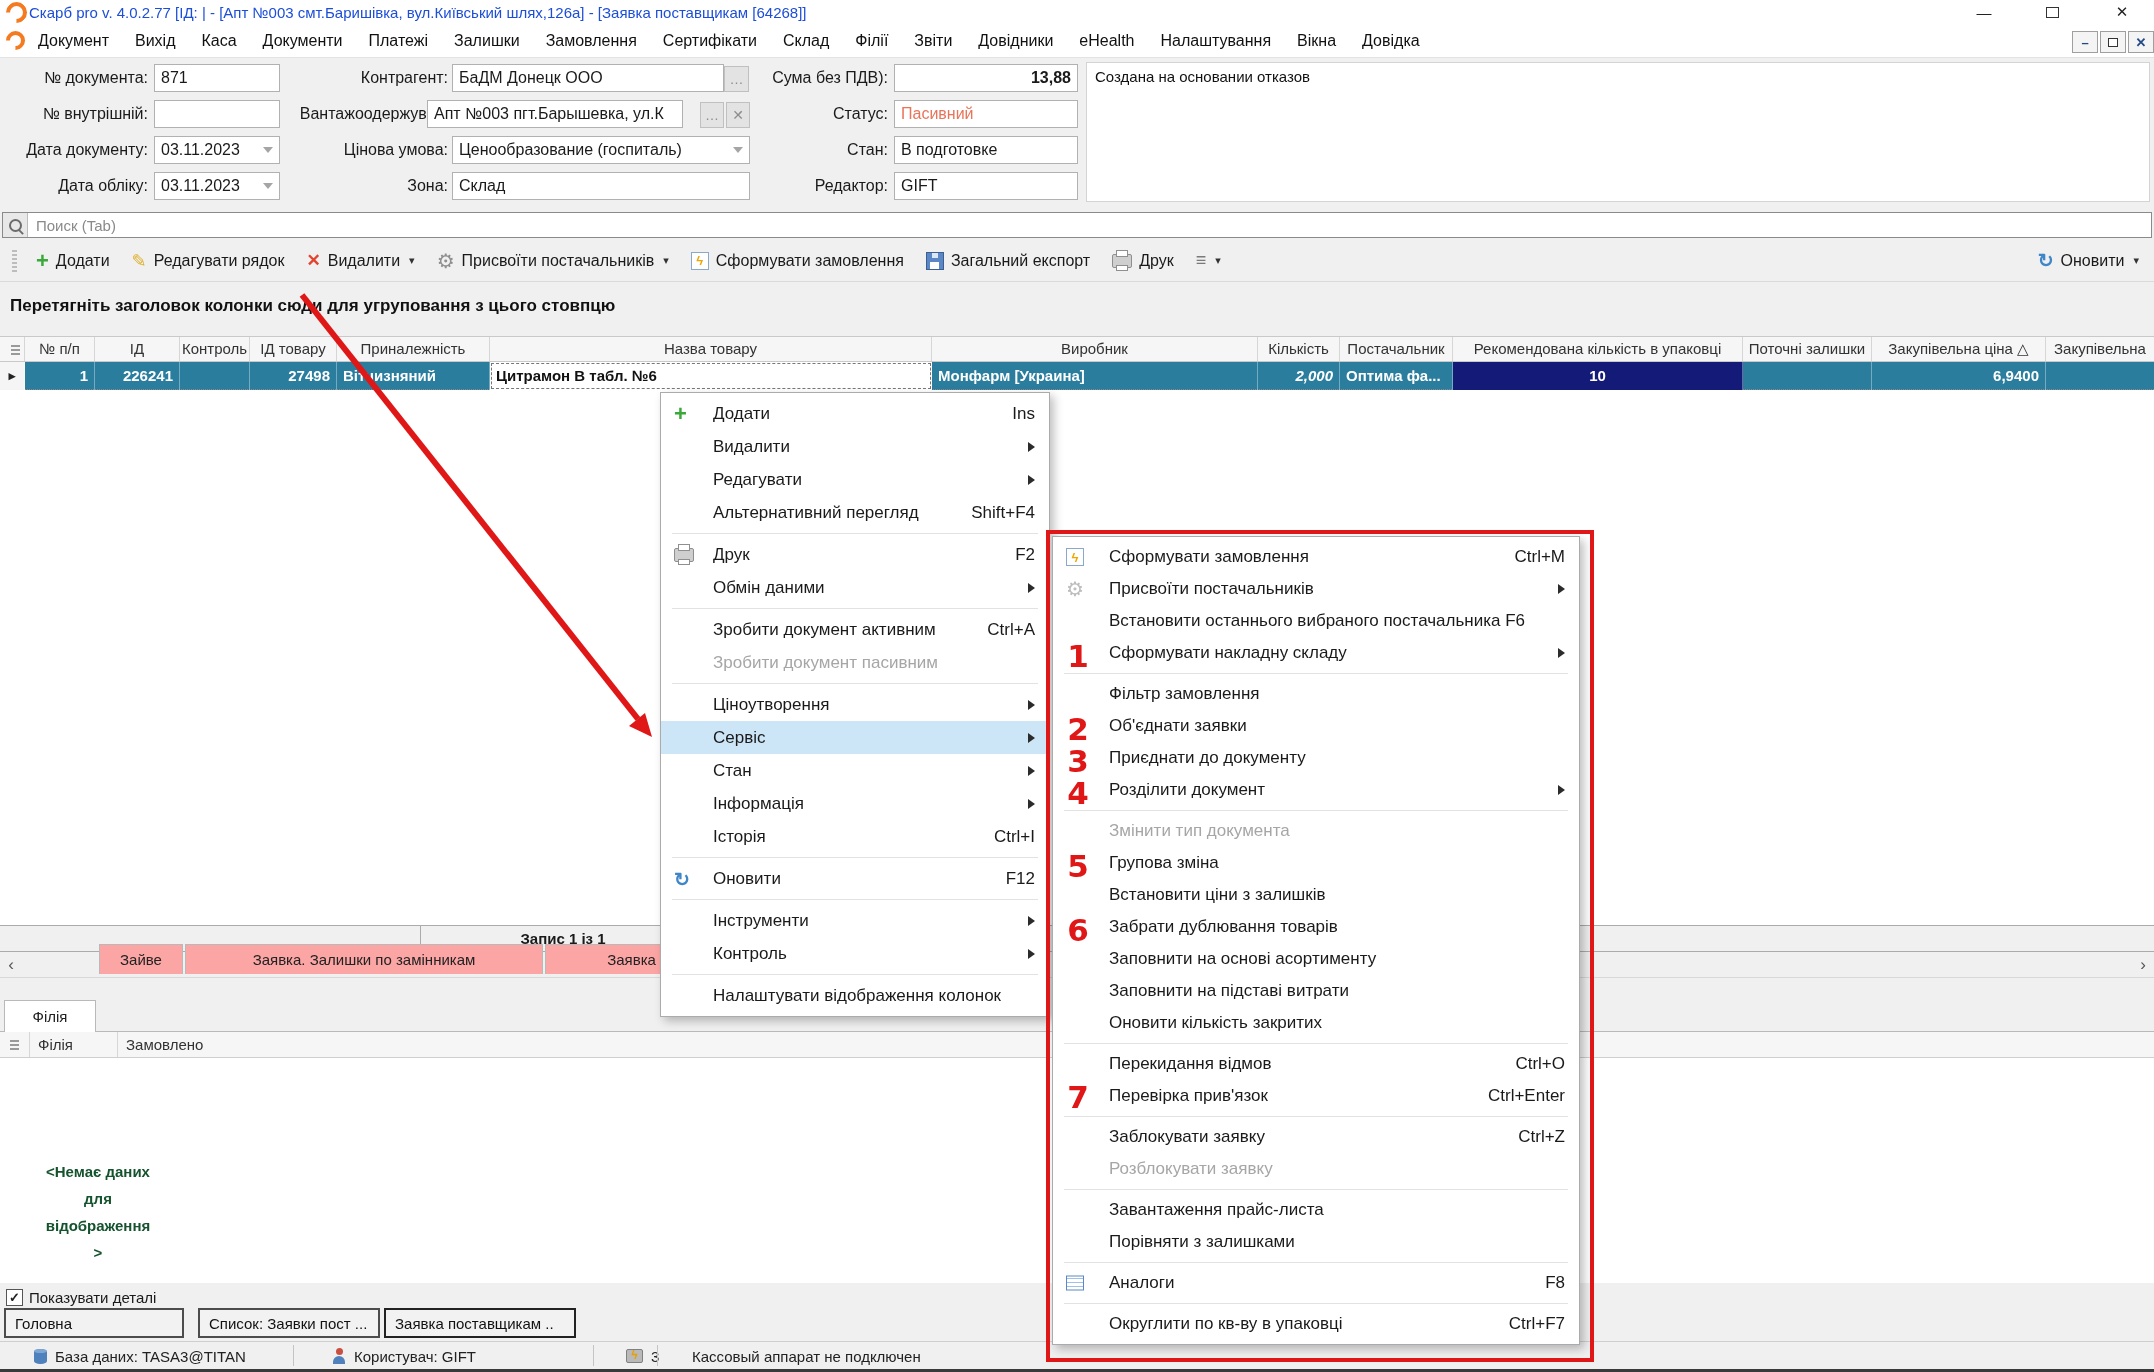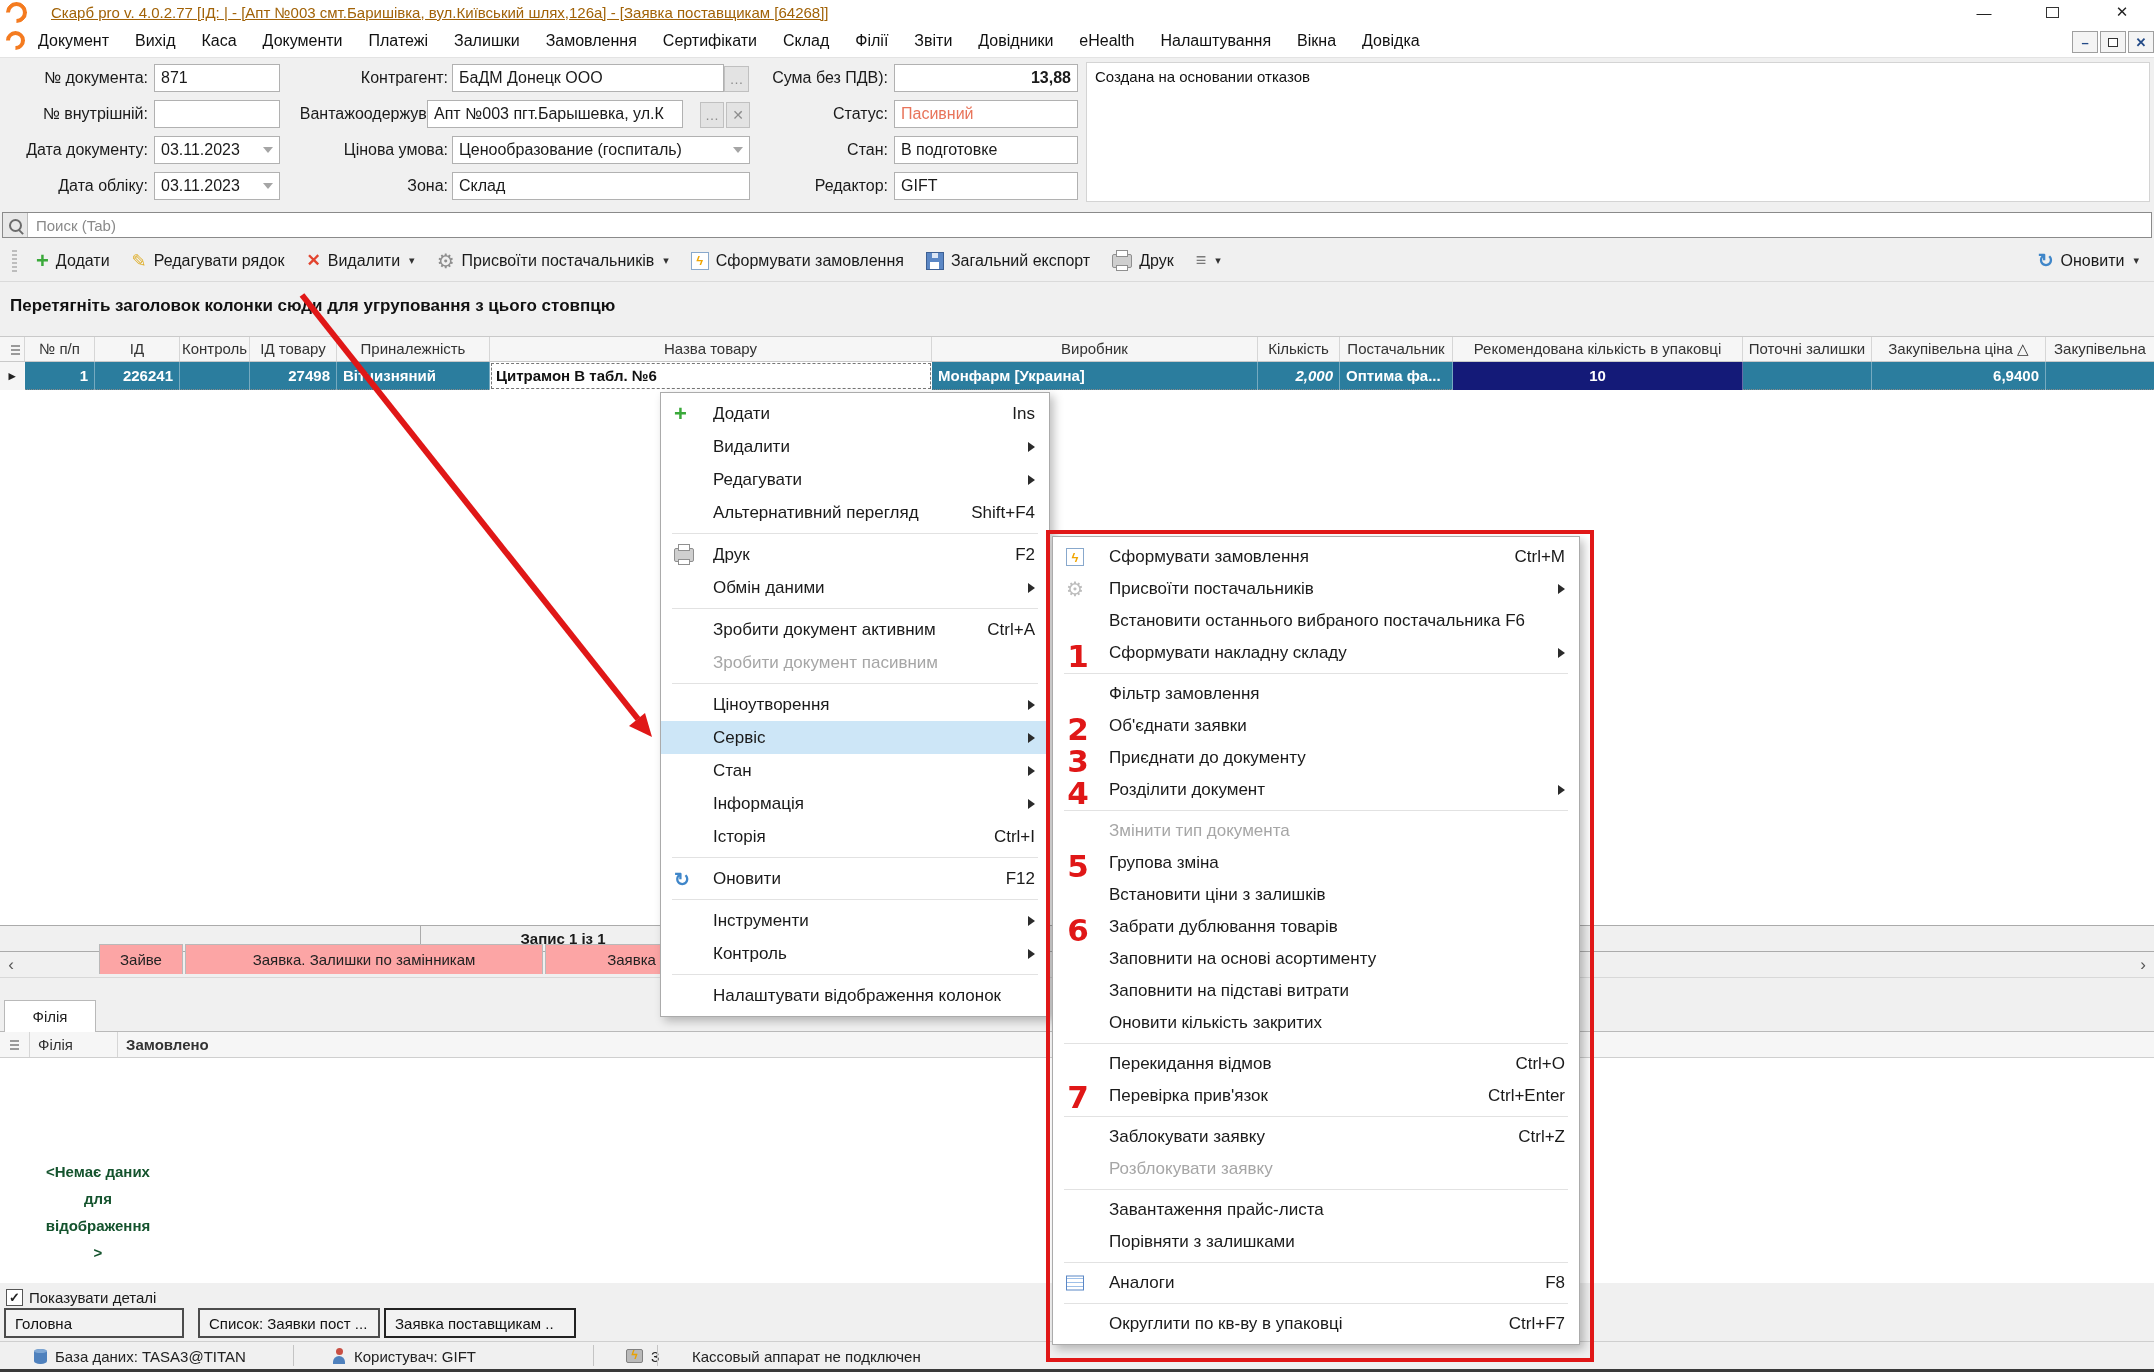--- a/index.html
+++ b/index.html
@@ -1,21 +1,21 @@
 <!DOCTYPE html>
 <html><head>
 <meta charset="utf-8">
 <style>
   html,body{margin:0;padding:0;background:#dcdcdc;}
   #app{position:relative;width:2154px;height:1372px;background:#f0f0f0;overflow:hidden;
        font-family:"Liberation Sans",sans-serif;font-size:16px;color:#1a1a1a;}
   .abs{position:absolute;box-sizing:border-box;}
   
   #titlebar{left:0;top:0;width:2154px;height:24px;background:#fff;display:flex;align-items:center;}
-  #titlebar .title{font-size:15px;margin-left:24px;white-space:nowrap;color:#a16207;text-decoration:underline;}
+  #titlebar .title{font-size:15px;margin-left:2px;white-space:nowrap;color:#1d4ed8;}
   .logo{width:13px;height:13px;border:4px solid #f47b20;border-radius:50%;border-bottom-color:transparent;
         transform:rotate(45deg);display:inline-block;flex:none;margin-left:6px;}
   .wctl{position:absolute;top:0;height:24px;width:44px;display:flex;align-items:center;justify-content:center;
         font-size:15px;color:#222;}
   .ic-restore{position:relative;width:11px;height:9px;border:1px solid #333;background:#fff;display:inline-block;}
   .ic-restore::before{content:"";position:absolute;top:-4px;left:3px;width:10px;height:8px;border:1px solid #333;background:#fff;z-index:-1;}
   #menubar{left:0;top:24px;width:2154px;height:34px;background:#fff;border-bottom:1px solid #e3e3e3;
            display:flex;align-items:center;gap:0;}
   #menubar .mitem{padding:0 13px;font-size:16px;color:#111;cursor:default;white-space:nowrap;}
   .mdi-btn{position:absolute;top:31px;width:24px;height:20px;border:1px solid #9f9f9f;background:#f4f4f4;
@@ -360,21 +360,21 @@
       <span>Заявка. Залишки по замінникам</span>
     </div>
   <div class="dtab" style="left:545px;width:348px;">
       <span>Заявка до постачальника Зайве</span>
     </div>
 
   <div class="abs" id="detailpanel"></div>
   <div class="abs" id="detailheader">
     <span class="dh" style="width:30px;padding:0;"><span class="ic-gridbtn" style="margin:6px 0 0 10px;"></span></span>
     <span class="dh" style="width:88px;">Філія</span>
-    <span class="dh" style="width:220px;border-right:none;font-weight:bold;">Замовлено</span>
+    <span class="dh" style="width:220px;border-right:none;">Замовлено</span>
   </div>
   <div class="abs" id="emptystate">
     <div>&lt;Немає даних</div>
     <div>для</div>
     <div>відображення</div>
     <div>&gt;</div>
   </div>
 
   <div class="abs" id="cbrow">
     <span class="cbbox">

